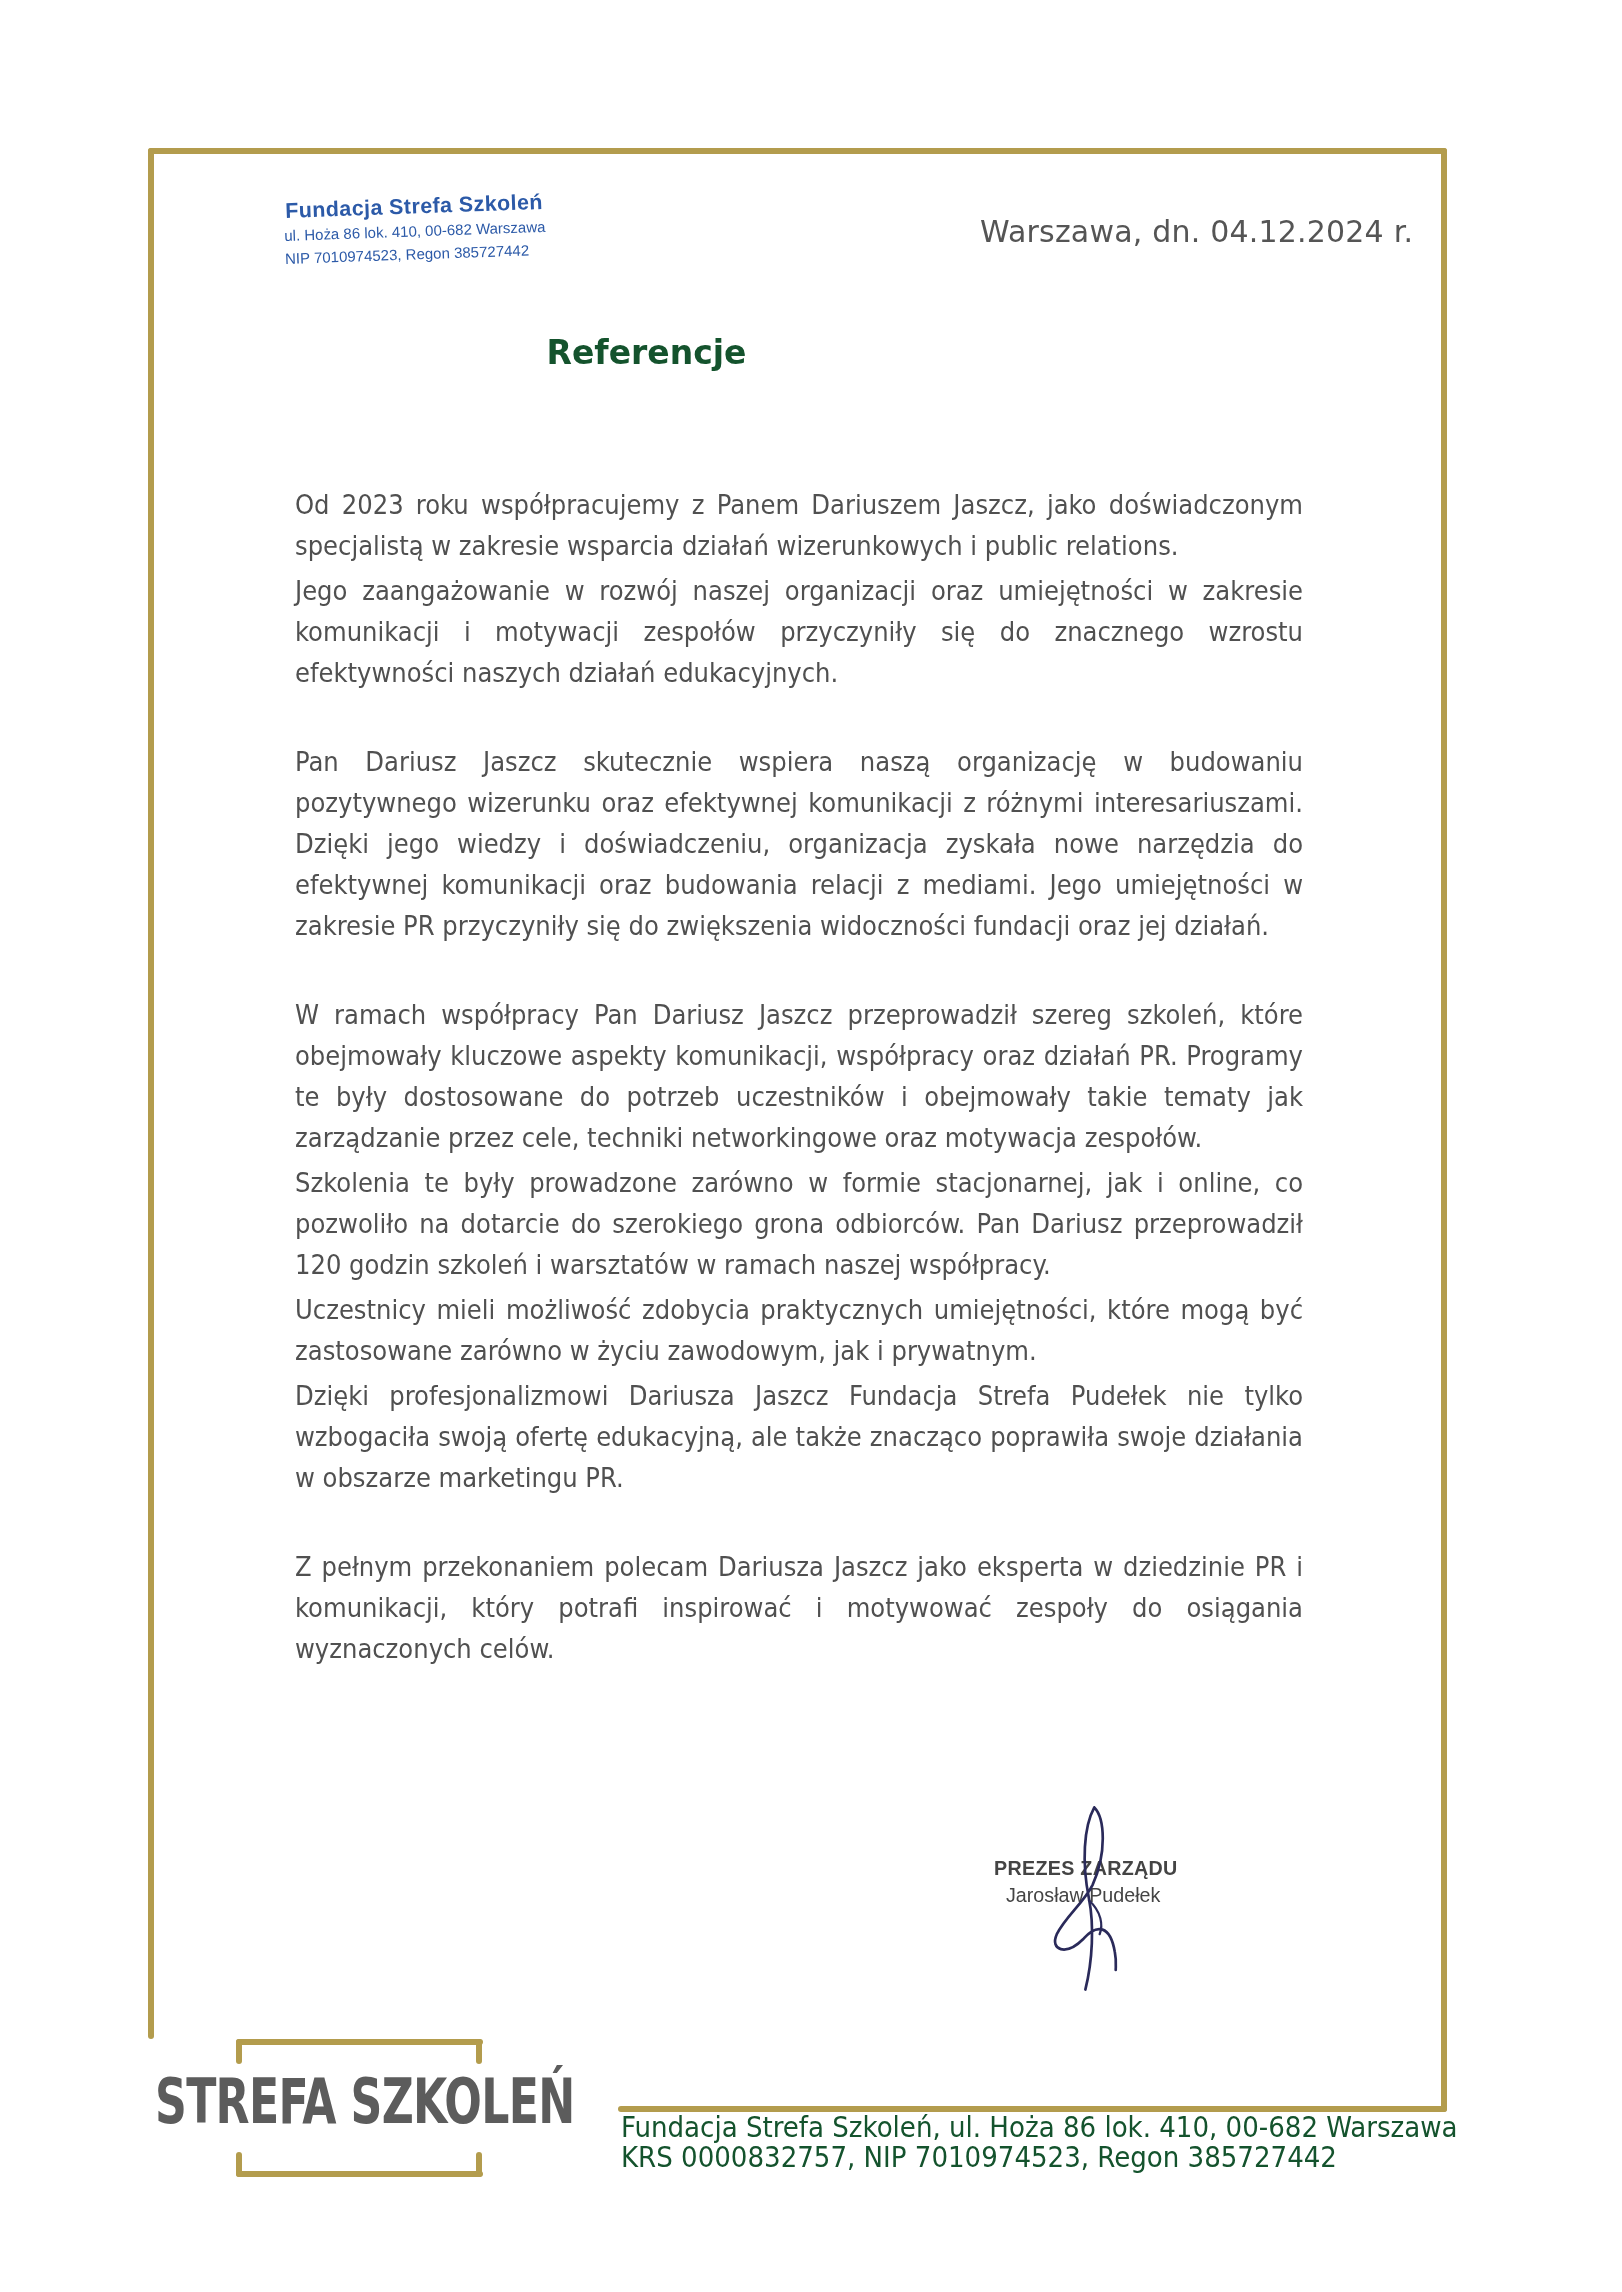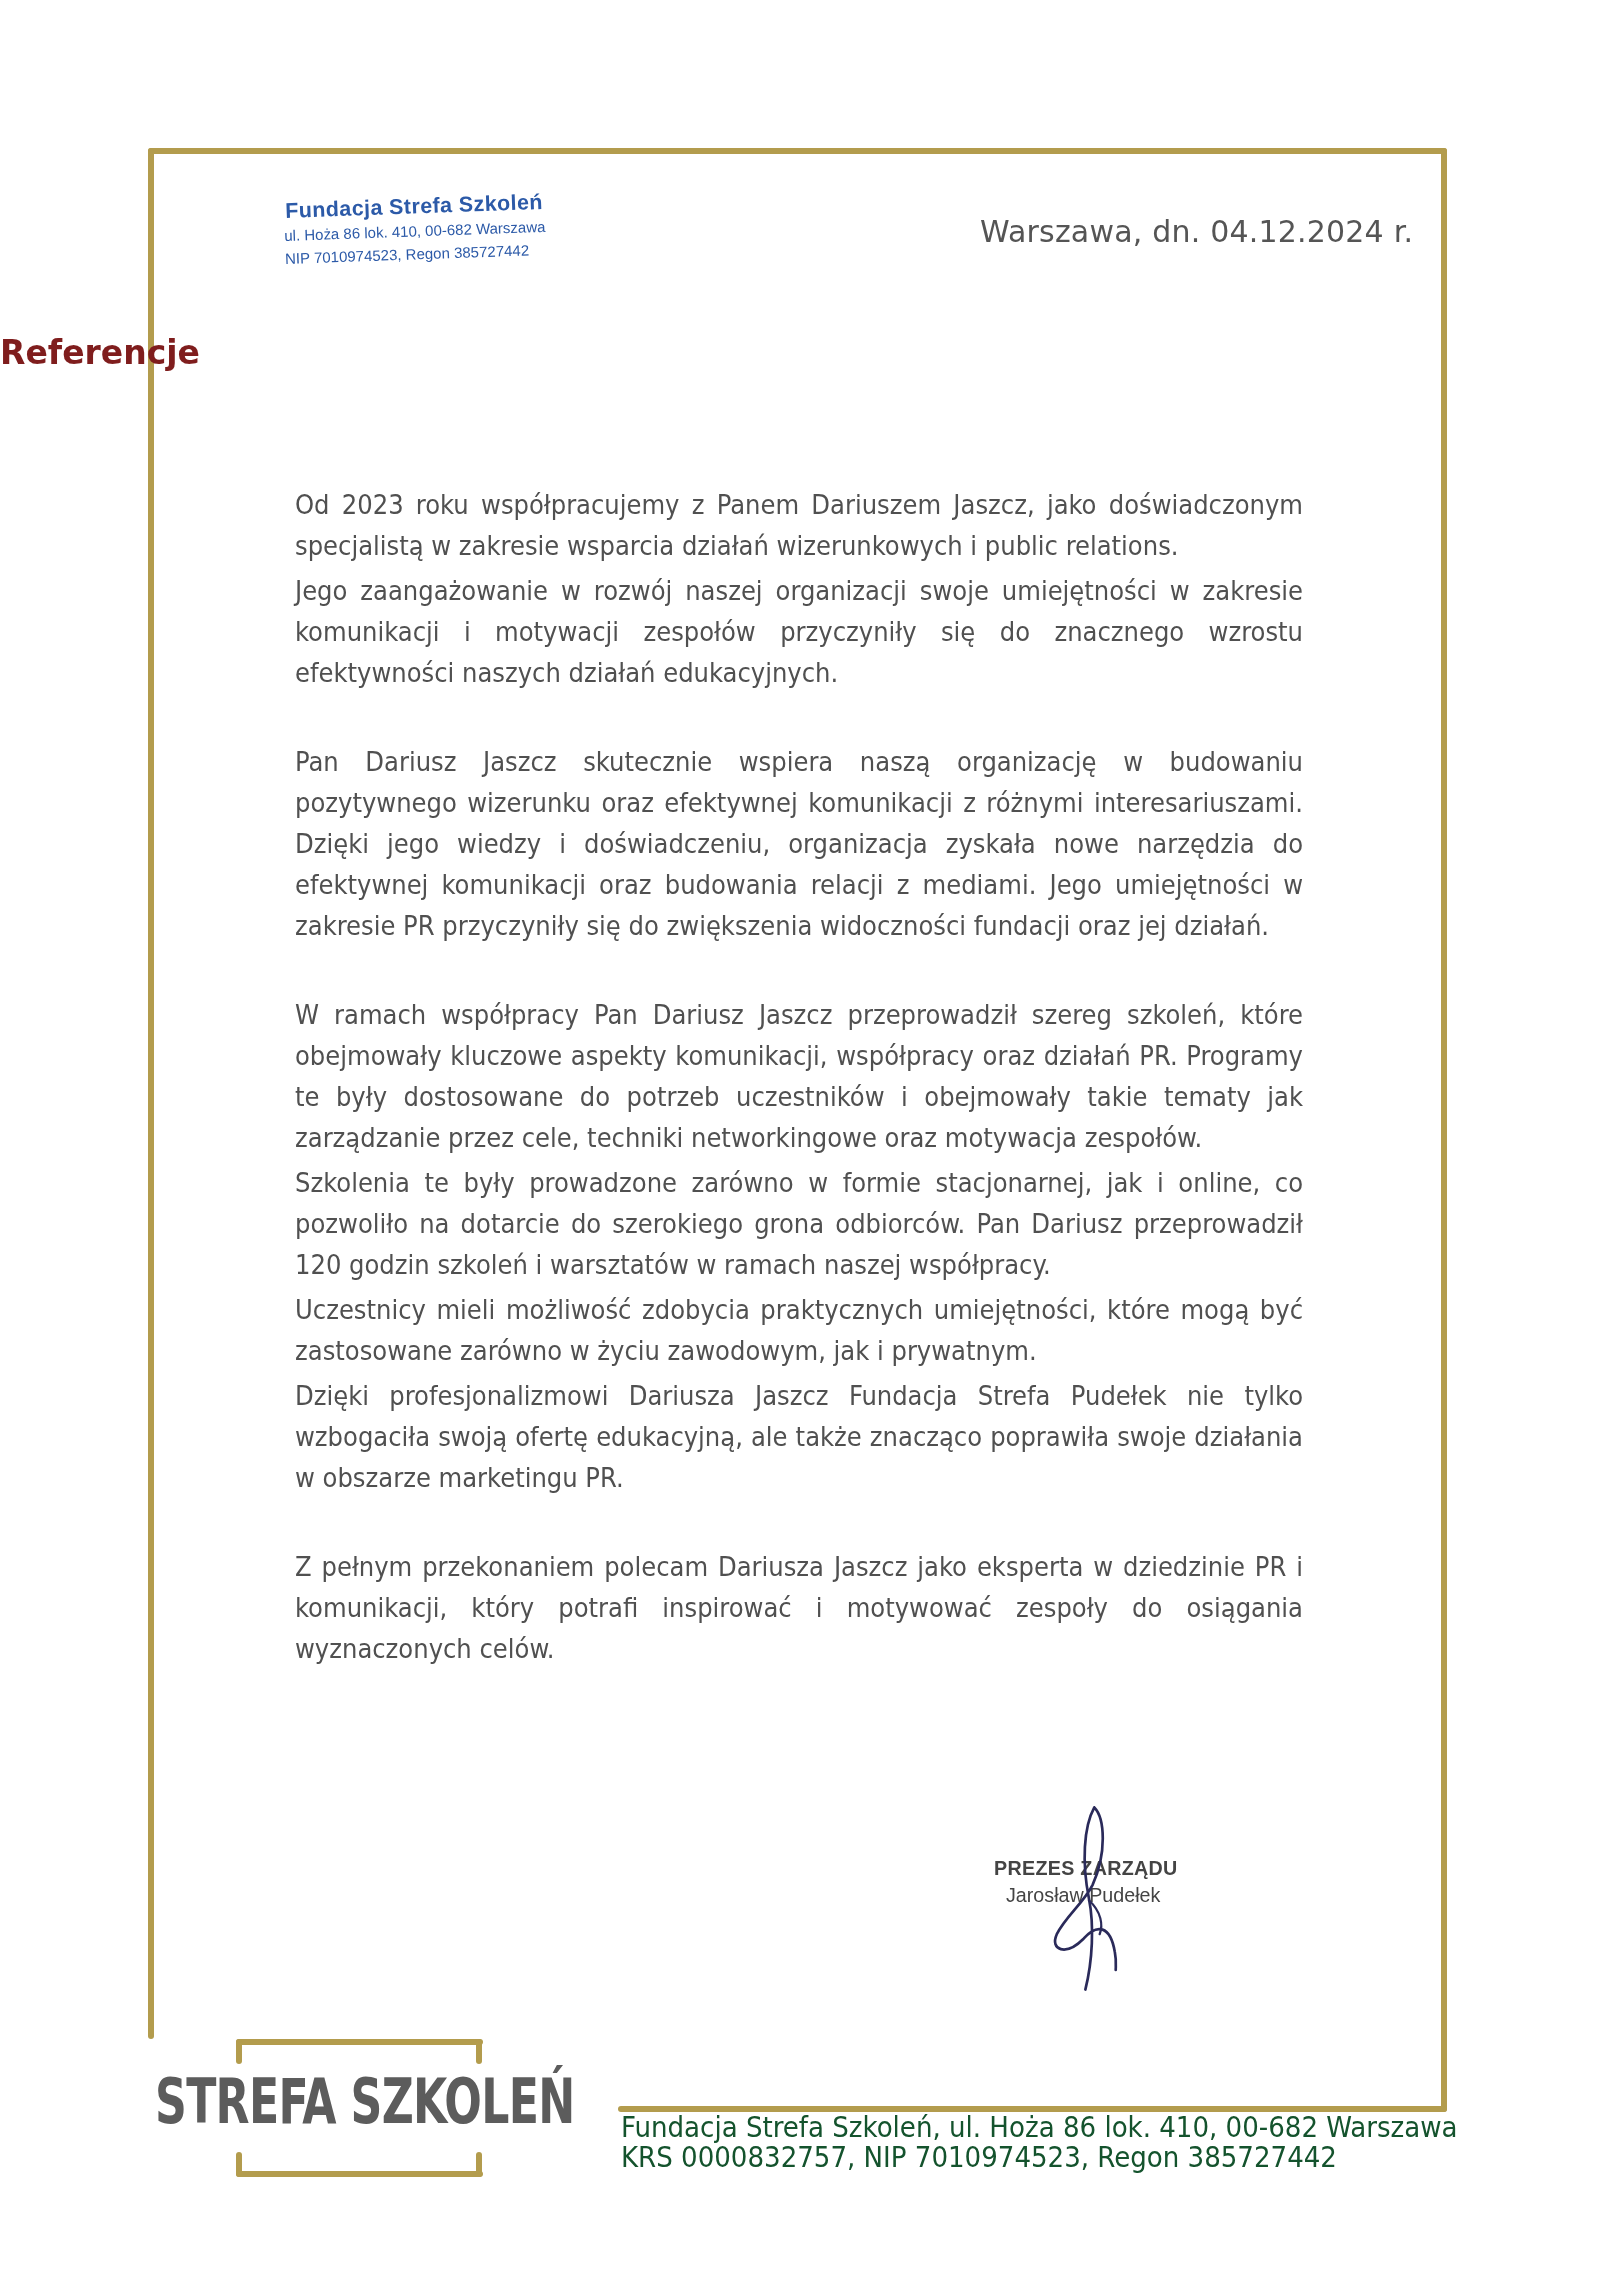--- a/index.html
+++ b/index.html
@@ -2,21 +2,21 @@
 <html style="font-size:14.3px"><head>
 <meta charset="utf-8">
 <style>
   html, body { margin: 0; padding: 0; background: #ffffff; }
   body { width: 1623px; height: 2293px; position: relative; overflow: hidden; font-family: "DejaVu Sans", sans-serif; color: #4a4a4a; }
   .frame-line { position: absolute; background: #b39c4d; border-radius: 3.6px; }
   .stamp { position: absolute; left: 283px; top: 199px; color: #2c5aa8; transform: rotate(-2deg); transform-origin: left top; font-family: "Liberation Sans", sans-serif; }
   .stamp .s-title { font-size: 21.5px; font-weight: bold; letter-spacing: 0.4px; margin-left: 1.8px; }
   .stamp .s-line { font-size: 15px; line-height: 23px; }
   .date { position: absolute; left: 980px; top: 214px; font-size: 30px; color: #555; font-family: "DejaVu Sans", sans-serif; letter-spacing: 0.2px; }
-  .title { position: absolute; left: 0; width: 1293px; text-align: left; top: 333px; font-size: 33px; font-weight: bold; color: #7f1d1d; }
+  .title { position: absolute; left: 0; width: 1293px; text-align: center; top: 333px; font-size: 33px; font-weight: bold; color: #14532d; }
   .body { position: absolute; left: 291px; width: 1016px; top: 480px; font-family: "DejaVu Sans Condensed", "DejaVu Sans", sans-serif; font-stretch: condensed; font-size: 27px; line-height: 41px; color: #505050; }
   .body p { margin: 4px; text-align: justify; }
   .body .gap { height: 40px; }
   .sig { position: absolute; left: 994px; top: 1857px; font-family: "Liberation Sans", sans-serif; }
   .sig .role { font-size: 19.7px; font-weight: bold; color: #444; letter-spacing: 0.3px; }
   .sig .name { font-size: 19.7px; color: #444; margin-left: 12px; margin-top: 3.6px; }
   .sig-svg { position: absolute; left: 1030px; top: 1800px; }
   .logo { position: absolute; left: 155px; top: 2065px; font-family: "DejaVu Sans Condensed", "DejaVu Sans", sans-serif; font-stretch: condensed; font-weight: bold; font-size: 63px; color: #5c5c5c; letter-spacing: -0.9px; transform: scaleX(0.78); transform-origin: left top; white-space: nowrap; }
   .footer { position: absolute; left: 621px; top: 2112px; font-family: "DejaVu Sans Condensed", "DejaVu Sans", sans-serif; font-stretch: condensed; font-size: 29px; line-height: 30px; color: #14532d; }
 </style>
@@ -33,21 +33,21 @@
   <div class="s-line">ul. Hoża 86 lok. 410, 00-682 Warszawa</div>
   <div class="s-line">NIP 7010974523, Regon 385727442</div>
 </div>
 
 <div class="date">Warszawa, dn. 04.12.2024 r.</div>
 
 <div class="title">Referencje</div>
 
 <div class="body">
   <p>Od 2023 roku współpracujemy z Panem Dariuszem Jaszcz, jako doświadczonym specjalistą w zakresie wsparcia działań wizerunkowych i public relations.</p>
-  <p>Jego zaangażowanie w rozwój naszej organizacji swoje umiejętności w zakresie komunikacji i motywacji zespołów przyczyniły się do znacznego wzrostu efektywności naszych działań edukacyjnych.</p>
+  <p>Jego zaangażowanie w rozwój naszej organizacji oraz umiejętności w zakresie komunikacji i motywacji zespołów przyczyniły się do znacznego wzrostu efektywności naszych działań edukacyjnych.</p>
   <div class="gap"></div>
   <p>Pan Dariusz Jaszcz skutecznie wspiera naszą organizację w budowaniu pozytywnego wizerunku oraz efektywnej komunikacji z różnymi interesariuszami. Dzięki jego wiedzy i doświadczeniu, organizacja zyskała nowe narzędzia do efektywnej komunikacji oraz budowania relacji z mediami. Jego umiejętności w zakresie PR przyczyniły się do zwiększenia widoczności fundacji oraz jej działań.</p>
   <div class="gap"></div>
   <p>W ramach współpracy Pan Dariusz Jaszcz przeprowadził szereg szkoleń, które obejmowały kluczowe aspekty komunikacji, współpracy oraz działań PR. Programy te były dostosowane do potrzeb uczestników i obejmowały takie tematy jak zarządzanie przez cele, techniki networkingowe oraz motywacja zespołów.</p>
   <p>Szkolenia te były prowadzone zarówno w formie stacjonarnej, jak i online, co pozwoliło na dotarcie do szerokiego grona odbiorców. Pan Dariusz przeprowadził 120 godzin szkoleń i warsztatów w ramach naszej współpracy.</p>
   <p>Uczestnicy mieli możliwość zdobycia praktycznych umiejętności, które mogą być zastosowane zarówno w życiu zawodowym, jak i prywatnym.</p>
   <p>Dzięki profesjonalizmowi Dariusza Jaszcz Fundacja Strefa Pudełek nie tylko wzbogaciła swoją ofertę edukacyjną, ale także znacząco poprawiła swoje działania w obszarze marketingu PR.</p>
   <div class="gap"></div>
   <p>Z pełnym przekonaniem polecam Dariusza Jaszcz jako eksperta w dziedzinie PR i komunikacji, który potrafi inspirować i motywować zespoły do osiągania wyznaczonych celów.</p>
 </div>

